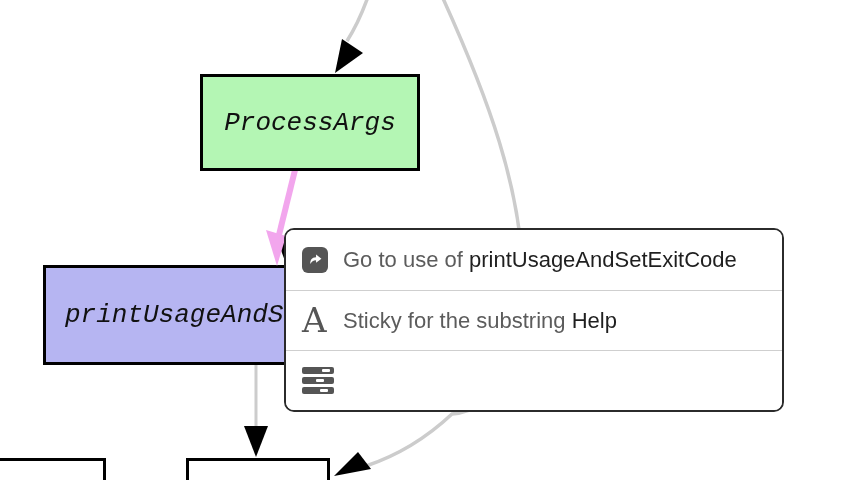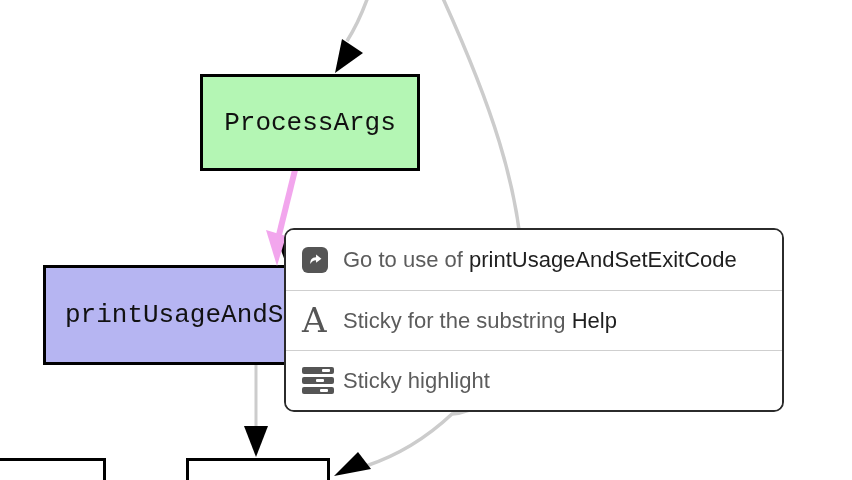--- a/index.html
+++ b/index.html
@@ -8,21 +8,21 @@
     background:#ffffff;font-family:"Liberation Sans",sans-serif;
   }
   svg.layer{position:absolute;left:0;top:0;width:852px;height:480px;}
   #edges{z-index:1;}
   #arrowheads{z-index:3;}
 
   .node{
     position:absolute;box-sizing:border-box;border:3px solid #000;
     display:flex;align-items:center;overflow:hidden;
     font-family:"Liberation Mono",monospace;font-size:26px;color:#111;
-    white-space:nowrap;z-index:2;
+    white-space:nowrap;z-index:2;font-style:italic;
   }
   #node-process-args{
     left:200px;top:74px;width:220px;height:97px;
     background:#b4f6b4;justify-content:center;
   }
   #node-print-usage{
     left:43px;top:265px;width:430px;height:100px;
     background:#b6b5f2;padding-left:19px;justify-content:flex-start;
   }
   #node-bottom-left{
@@ -132,17 +132,16 @@
               <span class="notch"></span>
             </span>
           <span class="bar">
               <span class="notch"></span>
             </span>
           <span class="bar">
               <span class="notch"></span>
             </span>
         </span>
       </span>
-      <span class="menu-label"><span>Sticky highlight</span><span class="emphasis"></span></span>
     </div>
 
   </div>
 </div>
 
 </body></html>

